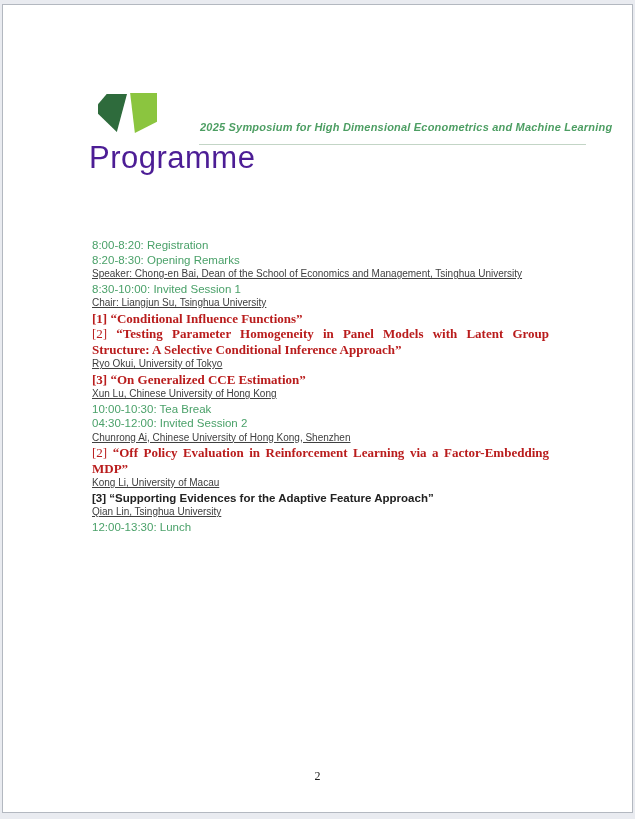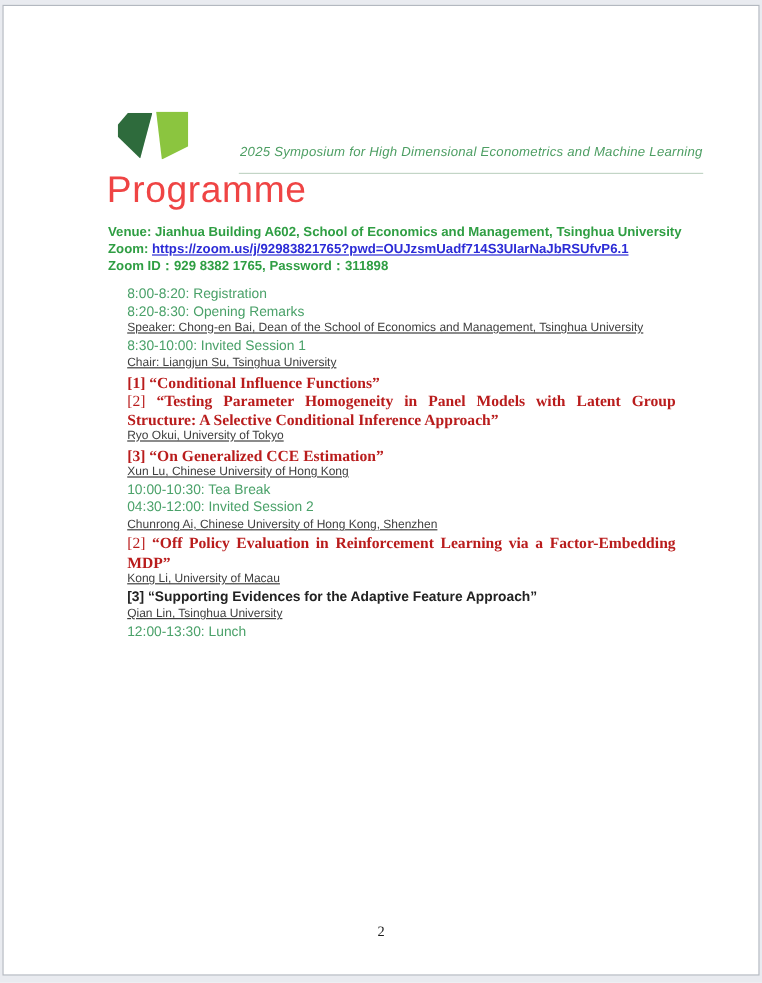--- a/index.html
+++ b/index.html
@@ -23,40 +23,40 @@
     background:#2e6b3c;
     clip-path:polygon(30% 0,100% 0,65% 100%,0 52%,0 27%);
   }
   .logo-light{
     position:absolute;left:31px;top:0;width:28px;height:40px;
     background:#8bc53f;
     clip-path:polygon(4% 0,100% 0,100% 72%,21% 100%);
   }
   .subtitle{
     position:absolute;left:197px;top:116px;
-    font-size:11px;font-style:italic;font-weight:normal;
+    font-size:11px;font-style:italic;font-weight:bold;
     color:#4d9e63;letter-spacing:0.2px;
     white-space:nowrap;
   }
   .subtitle-rule{
     position:absolute;left:196px;top:139px;width:387px;height:1px;
     background:#c3d5c6;
   }
   .doc-title{
     position:absolute;left:86px;top:136px;margin:0;
-    font-size:31px;font-weight:400;color:#ef4444;
+    font-size:31px;font-weight:400;color:#4c1d95;
     letter-spacing:0.5px;line-height:34px;
   }
   
   .info{position:absolute;left:87px;top:182px;width:520px;}
   .info p{margin:0;line-height:14px;font-size:11px;font-weight:bold;white-space:nowrap;}
   .green-bold{color:#2f9e43;}
   .zoom-link{color:#2b2bd6;text-decoration:underline;font-weight:bold;}
   
-  .schedule{position:absolute;left:103px;top:233px;width:457px;}
+  .schedule{position:absolute;left:89px;top:233px;width:457px;}
   .schedule p{margin:0;}
   .time{color:#4aa169;font-size:11.5px;line-height:14.5px;}
   .body-line{color:#404040;font-size:10px;line-height:14.5px;text-decoration:underline;}
   .paper-serif{
     font-family:"Liberation Serif",serif;
     font-size:13px;font-weight:bold;color:#b91c1c;line-height:15.5px;
   }
   .paper-serif .num{font-weight:bold;}
   .paper-serif .num.normal{font-weight:normal;}
   .paper-sans{
@@ -79,25 +79,20 @@
 <div class="page">
 
   <div class="logo">
     <div class="logo-dark"></div>
     <div class="logo-light"></div>
   </div>
   <div class="subtitle">2025 Symposium for High Dimensional Econometrics and Machine Learning</div>
   <div class="subtitle-rule"></div>
   <h1 class="doc-title">Programme</h1>
 
-  <div class="info">
-    <p class="green-bold">Venue: Jianhua Building A602, School of Economics and Management, Tsinghua University</p>
-    <p><span class="green-bold">Zoom:</span> <a class="zoom-link" href="#">https://zoom.us/j/92983821765?pwd=OUJzsmUadf714S3UIarNaJbRSUfvP6.1</a></p>
-    <p class="green-bold">Zoom ID：929 8382 1765,  Password：311898</p>
-  </div>
 
   <div class="schedule">
 
     <p class="time">8:00-8:20: Registration</p>
 
     <p class="time mt1">8:20-8:30: Opening Remarks</p>
     <p class="body-line">Speaker: Chong-en Bai, Dean of the School of Economics and Management, Tsinghua University</p>
 
     <p class="time mt1">8:30-10:00: Invited Session 1</p>
     <p class="body-line">Chair: Liangjun Su, Tsinghua University</p>

